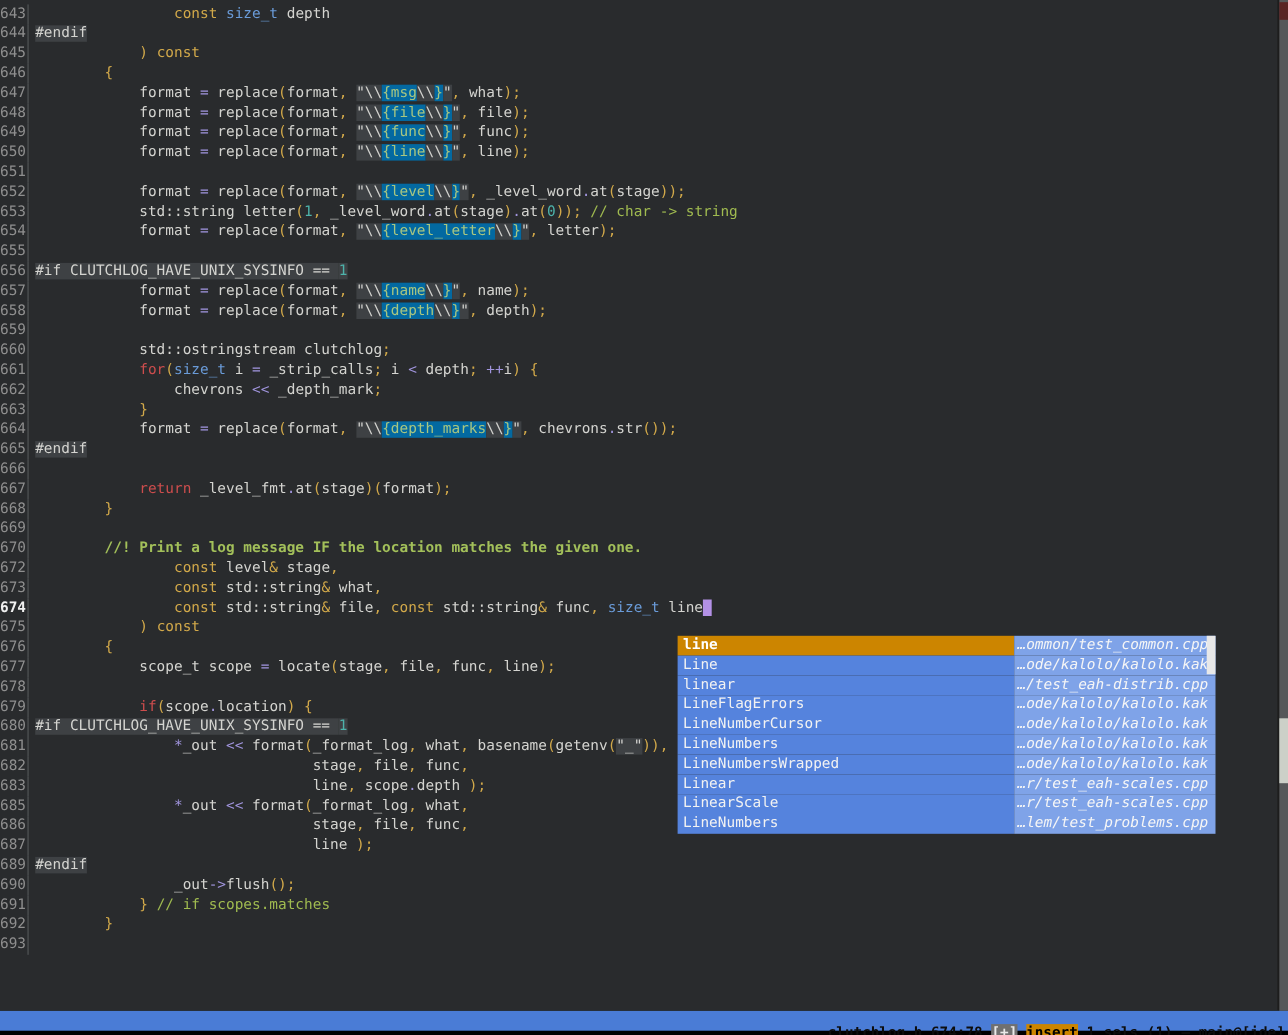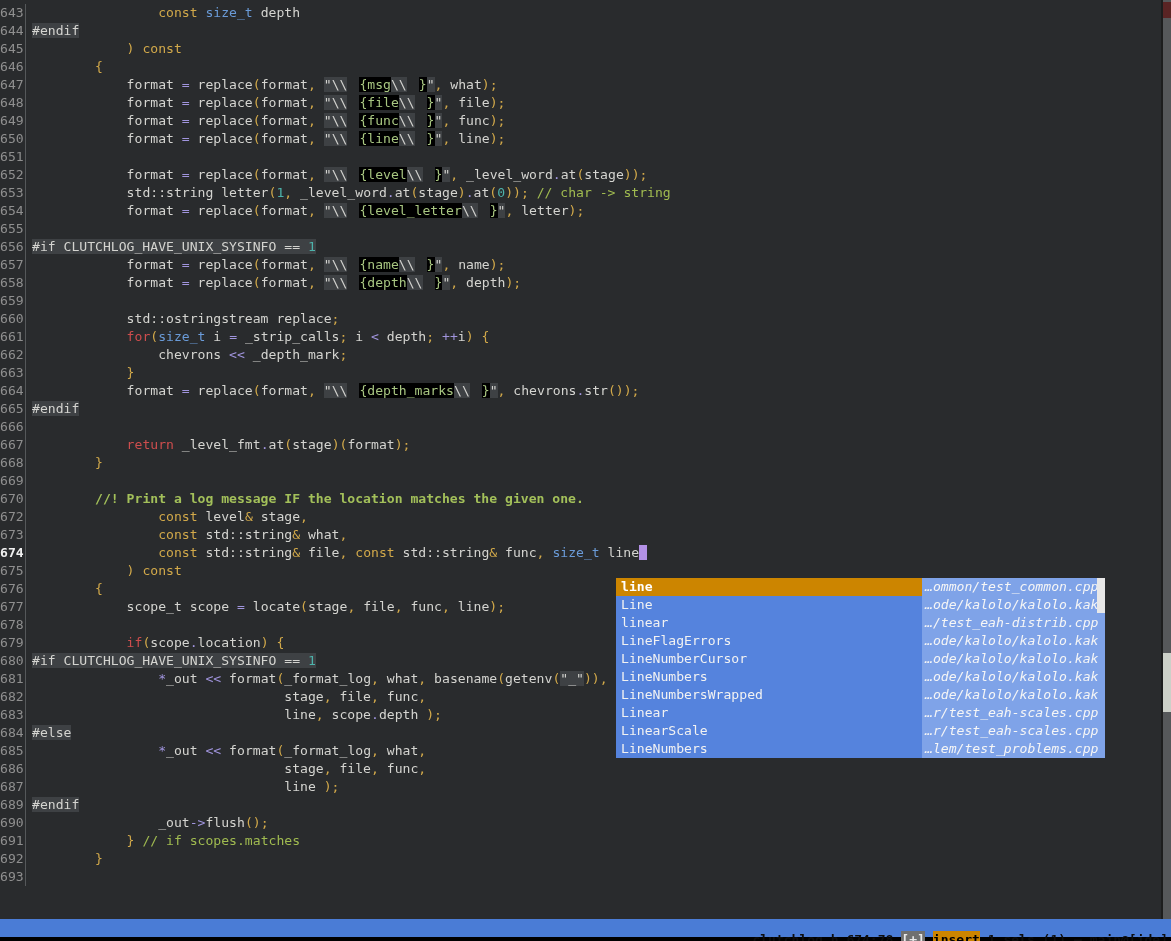--- a/index.html
+++ b/index.html
@@ -17,21 +17,21 @@
   .tok-sp{color:#d4d4d0;}
   .tok-d{color:#d4d4d0;}
   .tok-c{color:#d2a94a;}
   .tok-p{color:#d2a94a;}
   .tok-k{color:#cd4d4d;}
   .tok-t{color:#6a9bd8;}
   .tok-o{color:#a195de;}
   .tok-m{color:#a0bb50;}
   .tok-mb{color:#a3c05a;font-weight:bold;}
   .tok-s{color:#d4d4d0;background:#3e4144;}
-  .tok-sg{color:#a8c681;background:#000000;margin-left:12px;}
+  .tok-sg{color:#a8c681;background:#0369a1;}
   .tok-v{color:#4db3ab;}
   .tok-pp{color:#d4d4d0;background:#3e4144;}
   .tok-ppv{color:#4db3ab;background:#3e4144;}
   .tok-cur{background:#b391e6;color:#b391e6;}
   
   .menu{position:absolute;left:616px;top:578px;width:489px;
         font-size:13.1px;line-height:18px;}
   .menu-row{display:flex;height:18px;white-space:pre;}
   .mi-label{width:301px;padding-left:5px;background:#5583dd;color:#f2f2f2;overflow:hidden;}
   .mi-path{width:180px;padding-left:3px;background:#7fa3e8;color:#f6f6f6;
@@ -70,21 +70,21 @@
       <div class="row"><span class="ln">650</span><span class="tok-sp">            </span><span class="tok-d">format </span><span class="tok-o">=</span><span class="tok-d"> replace</span><span class="tok-p">(</span><span class="tok-d">format</span><span class="tok-p">,</span><span class="tok-d"> </span><span class="tok-s">"\\</span><span class="tok-sg">{line</span><span class="tok-s">\\</span><span class="tok-sg">}</span><span class="tok-s">"</span><span class="tok-p">,</span><span class="tok-d"> line</span><span class="tok-p">);</span></div>
       <div class="row"><span class="ln">651</span></div>
       <div class="row"><span class="ln">652</span><span class="tok-sp">            </span><span class="tok-d">format </span><span class="tok-o">=</span><span class="tok-d"> replace</span><span class="tok-p">(</span><span class="tok-d">format</span><span class="tok-p">,</span><span class="tok-d"> </span><span class="tok-s">"\\</span><span class="tok-sg">{level</span><span class="tok-s">\\</span><span class="tok-sg">}</span><span class="tok-s">"</span><span class="tok-p">,</span><span class="tok-d"> _level_word</span><span class="tok-o">.</span><span class="tok-d">at</span><span class="tok-p">(</span><span class="tok-d">stage</span><span class="tok-p">));</span></div>
       <div class="row"><span class="ln">653</span><span class="tok-sp">            </span><span class="tok-d">std::string letter</span><span class="tok-p">(</span><span class="tok-v">1</span><span class="tok-p">,</span><span class="tok-d"> _level_word</span><span class="tok-o">.</span><span class="tok-d">at</span><span class="tok-p">(</span><span class="tok-d">stage</span><span class="tok-p">)</span><span class="tok-o">.</span><span class="tok-d">at</span><span class="tok-p">(</span><span class="tok-v">0</span><span class="tok-p">));</span><span class="tok-d"> </span><span class="tok-m">// char -&gt; string</span></div>
       <div class="row"><span class="ln">654</span><span class="tok-sp">            </span><span class="tok-d">format </span><span class="tok-o">=</span><span class="tok-d"> replace</span><span class="tok-p">(</span><span class="tok-d">format</span><span class="tok-p">,</span><span class="tok-d"> </span><span class="tok-s">"\\</span><span class="tok-sg">{level_letter</span><span class="tok-s">\\</span><span class="tok-sg">}</span><span class="tok-s">"</span><span class="tok-p">,</span><span class="tok-d"> letter</span><span class="tok-p">);</span></div>
       <div class="row"><span class="ln">655</span></div>
       <div class="row"><span class="ln">656</span><span class="tok-pp">#if CLUTCHLOG_HAVE_UNIX_SYSINFO == </span><span class="tok-ppv">1</span></div>
       <div class="row"><span class="ln">657</span><span class="tok-sp">            </span><span class="tok-d">format </span><span class="tok-o">=</span><span class="tok-d"> replace</span><span class="tok-p">(</span><span class="tok-d">format</span><span class="tok-p">,</span><span class="tok-d"> </span><span class="tok-s">"\\</span><span class="tok-sg">{name</span><span class="tok-s">\\</span><span class="tok-sg">}</span><span class="tok-s">"</span><span class="tok-p">,</span><span class="tok-d"> name</span><span class="tok-p">);</span></div>
       <div class="row"><span class="ln">658</span><span class="tok-sp">            </span><span class="tok-d">format </span><span class="tok-o">=</span><span class="tok-d"> replace</span><span class="tok-p">(</span><span class="tok-d">format</span><span class="tok-p">,</span><span class="tok-d"> </span><span class="tok-s">"\\</span><span class="tok-sg">{depth</span><span class="tok-s">\\</span><span class="tok-sg">}</span><span class="tok-s">"</span><span class="tok-p">,</span><span class="tok-d"> depth</span><span class="tok-p">);</span></div>
       <div class="row"><span class="ln">659</span></div>
-      <div class="row"><span class="ln">660</span><span class="tok-sp">            </span><span class="tok-d">std::ostringstream replace</span><span class="tok-p">;</span></div>
+      <div class="row"><span class="ln">660</span><span class="tok-sp">            </span><span class="tok-d">std::ostringstream clutchlog</span><span class="tok-p">;</span></div>
       <div class="row"><span class="ln">661</span><span class="tok-sp">            </span><span class="tok-k">for</span><span class="tok-p">(</span><span class="tok-t">size_t</span><span class="tok-d"> i </span><span class="tok-o">=</span><span class="tok-d"> _strip_calls</span><span class="tok-p">;</span><span class="tok-d"> i </span><span class="tok-o">&lt;</span><span class="tok-d"> depth</span><span class="tok-p">;</span><span class="tok-d"> </span><span class="tok-o">++</span><span class="tok-d">i</span><span class="tok-p">)</span><span class="tok-d"> </span><span class="tok-p">{</span></div>
       <div class="row"><span class="ln">662</span><span class="tok-sp">                </span><span class="tok-d">chevrons </span><span class="tok-o">&lt;&lt;</span><span class="tok-d"> _depth_mark</span><span class="tok-p">;</span></div>
       <div class="row"><span class="ln">663</span><span class="tok-sp">            </span><span class="tok-p">}</span></div>
       <div class="row"><span class="ln">664</span><span class="tok-sp">            </span><span class="tok-d">format </span><span class="tok-o">=</span><span class="tok-d"> replace</span><span class="tok-p">(</span><span class="tok-d">format</span><span class="tok-p">,</span><span class="tok-d"> </span><span class="tok-s">"\\</span><span class="tok-sg">{depth_marks</span><span class="tok-s">\\</span><span class="tok-sg">}</span><span class="tok-s">"</span><span class="tok-p">,</span><span class="tok-d"> chevrons</span><span class="tok-o">.</span><span class="tok-d">str</span><span class="tok-p">());</span></div>
       <div class="row"><span class="ln">665</span><span class="tok-pp">#endif</span></div>
       <div class="row"><span class="ln">666</span></div>
       <div class="row"><span class="ln">667</span><span class="tok-sp">            </span><span class="tok-k">return</span><span class="tok-d"> _level_fmt</span><span class="tok-o">.</span><span class="tok-d">at</span><span class="tok-p">(</span><span class="tok-d">stage</span><span class="tok-p">)(</span><span class="tok-d">format</span><span class="tok-p">);</span></div>
       <div class="row"><span class="ln">668</span><span class="tok-sp">        </span><span class="tok-p">}</span></div>
       <div class="row"><span class="ln">669</span></div>
       <div class="row"><span class="ln">670</span><span class="tok-sp">        </span><span class="tok-mb">//! Print a log message IF the location matches the given one.</span></div>
@@ -93,21 +93,20 @@
       <div class="row"><span class="ln cur">674</span><span class="tok-sp">                </span><span class="tok-c">const</span><span class="tok-d"> std::string</span><span class="tok-p">&amp;</span><span class="tok-d"> file</span><span class="tok-p">,</span><span class="tok-d"> </span><span class="tok-c">const</span><span class="tok-d"> std::string</span><span class="tok-p">&amp;</span><span class="tok-d"> func</span><span class="tok-p">,</span><span class="tok-d"> </span><span class="tok-t">size_t</span><span class="tok-d"> line</span><span class="tok-cur"> </span></div>
       <div class="row"><span class="ln">675</span><span class="tok-sp">            </span><span class="tok-p">)</span><span class="tok-d"> </span><span class="tok-c">const</span></div>
       <div class="row"><span class="ln">676</span><span class="tok-sp">        </span><span class="tok-p">{</span></div>
       <div class="row"><span class="ln">677</span><span class="tok-sp">            </span><span class="tok-d">scope_t scope </span><span class="tok-o">=</span><span class="tok-d"> locate</span><span class="tok-p">(</span><span class="tok-d">stage</span><span class="tok-p">,</span><span class="tok-d"> file</span><span class="tok-p">,</span><span class="tok-d"> func</span><span class="tok-p">,</span><span class="tok-d"> line</span><span class="tok-p">);</span></div>
       <div class="row"><span class="ln">678</span></div>
       <div class="row"><span class="ln">679</span><span class="tok-sp">            </span><span class="tok-k">if</span><span class="tok-p">(</span><span class="tok-d">scope</span><span class="tok-o">.</span><span class="tok-d">location</span><span class="tok-p">)</span><span class="tok-d"> </span><span class="tok-p">{</span></div>
       <div class="row"><span class="ln">680</span><span class="tok-pp">#if CLUTCHLOG_HAVE_UNIX_SYSINFO == </span><span class="tok-ppv">1</span></div>
       <div class="row"><span class="ln">681</span><span class="tok-sp">                </span><span class="tok-o">*</span><span class="tok-d">_out </span><span class="tok-o">&lt;&lt;</span><span class="tok-d"> format</span><span class="tok-p">(</span><span class="tok-d">_format_log</span><span class="tok-p">,</span><span class="tok-d"> what</span><span class="tok-p">,</span><span class="tok-d"> basename</span><span class="tok-p">(</span><span class="tok-d">getenv</span><span class="tok-p">(</span><span class="tok-s">"_"</span><span class="tok-p">)),</span></div>
       <div class="row"><span class="ln">682</span><span class="tok-sp">                                </span><span class="tok-d">stage</span><span class="tok-p">,</span><span class="tok-d"> file</span><span class="tok-p">,</span><span class="tok-d"> func</span><span class="tok-p">,</span></div>
       <div class="row"><span class="ln">683</span><span class="tok-sp">                                </span><span class="tok-d">line</span><span class="tok-p">,</span><span class="tok-d"> scope</span><span class="tok-o">.</span><span class="tok-d">depth </span><span class="tok-p">);</span></div>
-      <div class="row"><span class="ln">684</span><span class="tok-pp">#else</span></div>
       <div class="row"><span class="ln">685</span><span class="tok-sp">                </span><span class="tok-o">*</span><span class="tok-d">_out </span><span class="tok-o">&lt;&lt;</span><span class="tok-d"> format</span><span class="tok-p">(</span><span class="tok-d">_format_log</span><span class="tok-p">,</span><span class="tok-d"> what</span><span class="tok-p">,</span></div>
       <div class="row"><span class="ln">686</span><span class="tok-sp">                                </span><span class="tok-d">stage</span><span class="tok-p">,</span><span class="tok-d"> file</span><span class="tok-p">,</span><span class="tok-d"> func</span><span class="tok-p">,</span></div>
       <div class="row"><span class="ln">687</span><span class="tok-sp">                                </span><span class="tok-d">line </span><span class="tok-p">);</span></div>
       <div class="row"><span class="ln">689</span><span class="tok-pp">#endif</span></div>
       <div class="row"><span class="ln">690</span><span class="tok-sp">                </span><span class="tok-d">_out</span><span class="tok-o">-&gt;</span><span class="tok-d">flush</span><span class="tok-p">();</span></div>
       <div class="row"><span class="ln">691</span><span class="tok-sp">            </span><span class="tok-p">}</span><span class="tok-d"> </span><span class="tok-m">// if scopes.matches</span></div>
       <div class="row"><span class="ln">692</span><span class="tok-sp">        </span><span class="tok-p">}</span></div>
       <div class="row"><span class="ln">693</span></div>
     </div>
 

